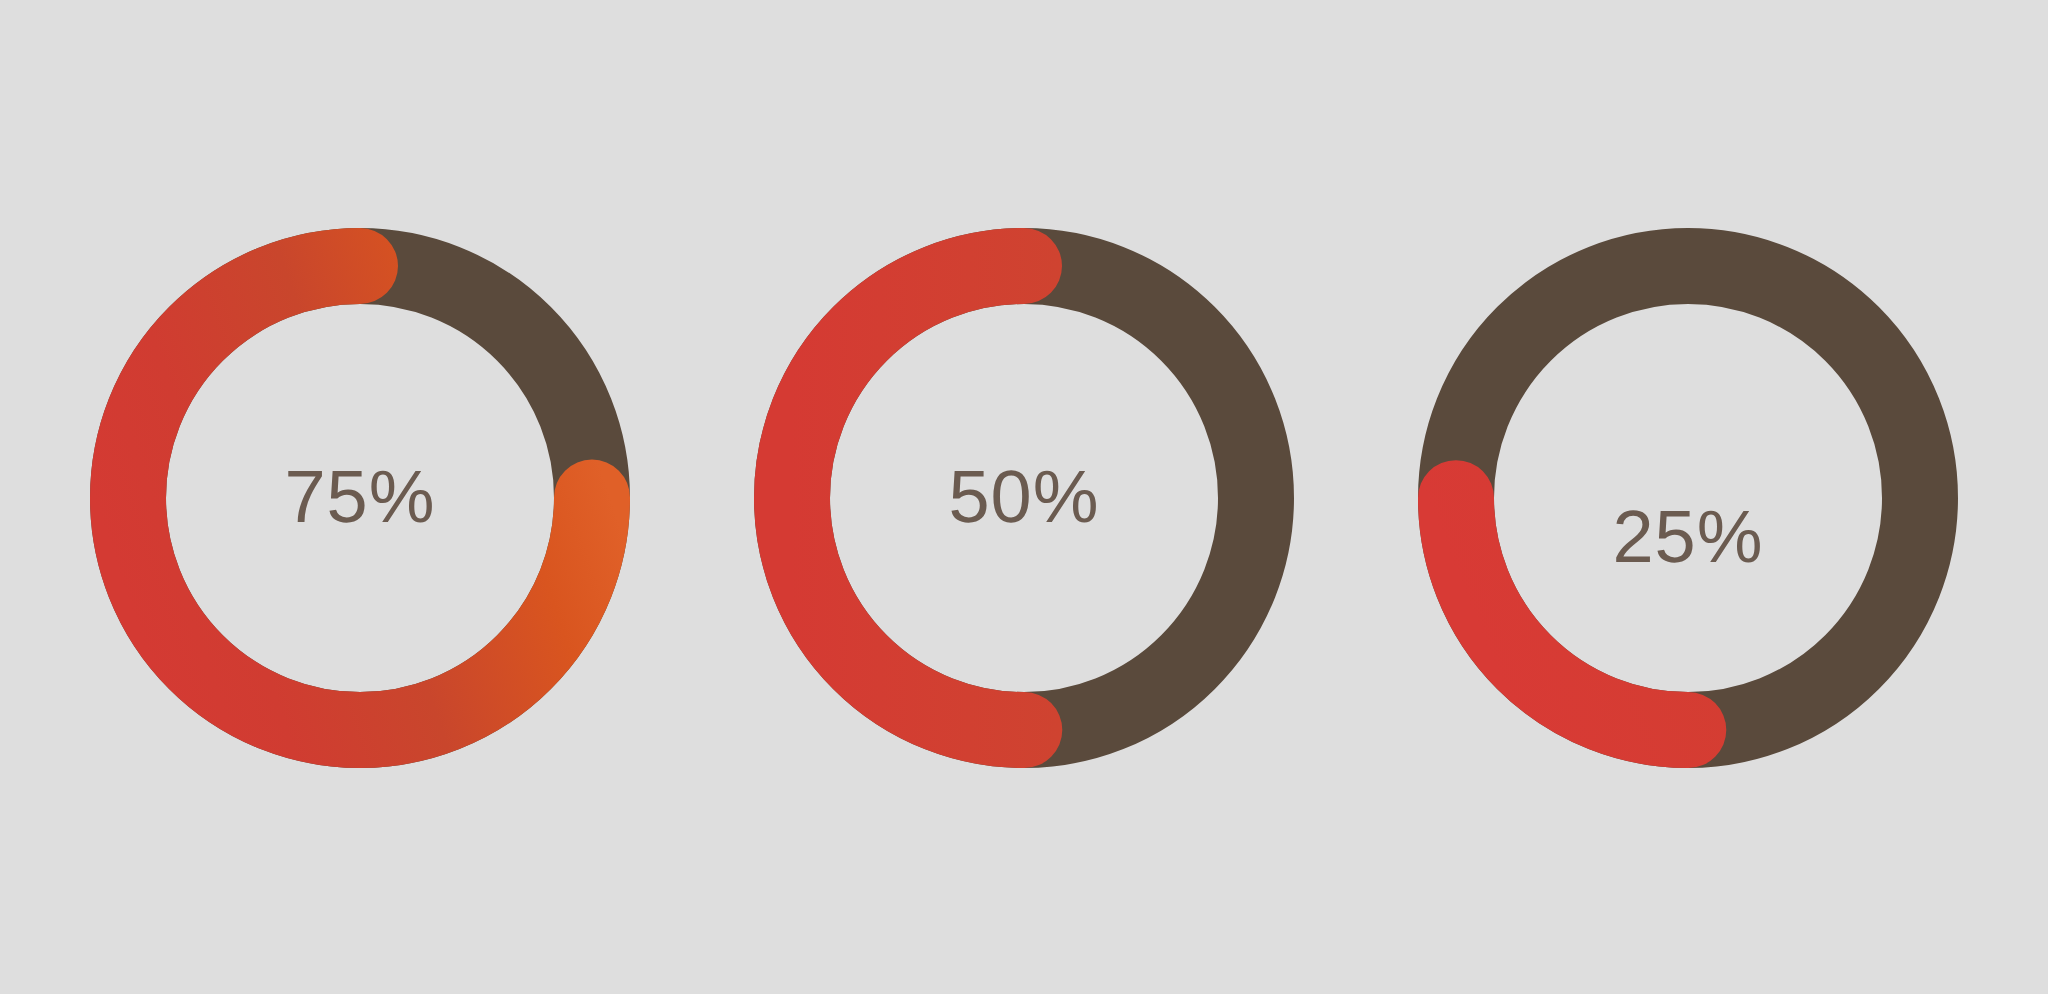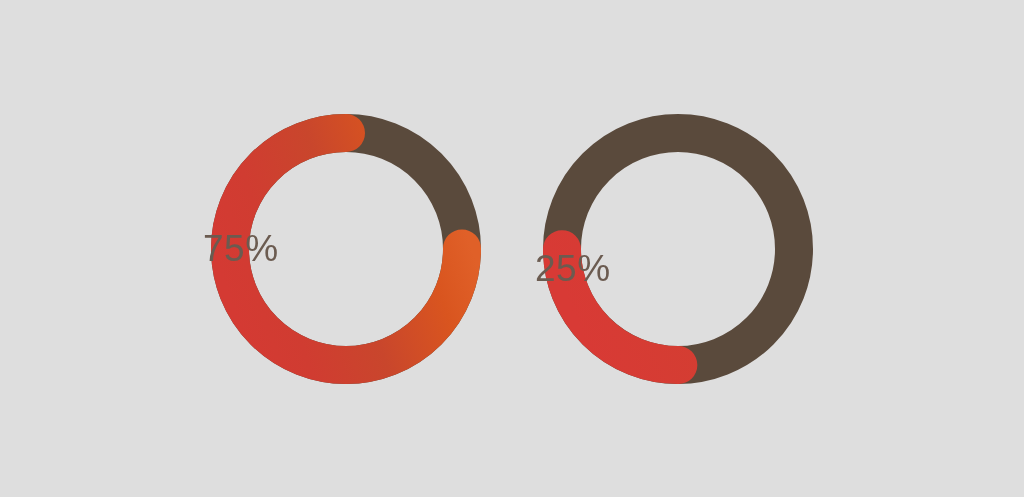--- a/index.html
+++ b/index.html
@@ -42,20 +42,21 @@
   }
 
   .donut-label-wrap {
     position: absolute;
     left: 0;
     top: 0;
     width: 286px;
     height: 286px;
     display: flex;
     align-items: center;
+    justify-content: center;
     pointer-events: none;
   }
 
   .donut-label {
     font-family: "Liberation Sans", sans-serif;
     font-size: 37px;
     font-weight: 400;
     letter-spacing: 0.5px;
     color: #6b5b50;
     line-height: 1;
@@ -79,20 +80,36 @@
         </linearGradient>
       </defs>
       <circle class="donut-track" cx="143" cy="143" r="116" fill="none" stroke="#5a4a3c" stroke-width="38"></circle>
       <circle class="donut-progress" cx="143" cy="143" r="116" fill="none" stroke="url(#grad75)" stroke-width="38" stroke-linecap="round" stroke-dasharray="546.64 728.85" stroke-dashoffset="0.00" transform="scale(-1,1) translate(-286,0) rotate(-90 143 143)"></circle>
     </svg>
     <div class="donut-label-wrap">
       <span class="donut-label" style="color: rgb(107, 91, 80);">75%</span>
     </div>
   </div>
 
+  <div class="donut-chart">
+    <svg viewBox="0 0 286 286" xmlns="http://www.w3.org/2000/svg">
+      <defs>
+        <linearGradient id="grad50" x1="0.5" y1="0.12" x2="0.5" y2="1">
+          <stop offset="0%" stop-color="#cc4a2c"></stop>
+          <stop offset="35%" stop-color="#cf4330"></stop>
+          <stop offset="100%" stop-color="#d53a33"></stop>
+        </linearGradient>
+      </defs>
+      <circle class="donut-track" cx="143" cy="143" r="116" fill="none" stroke="#5a4a3c" stroke-width="38"></circle>
+      <circle class="donut-progress" cx="143" cy="143" r="116" fill="none" stroke="url(#grad50)" stroke-width="38" stroke-linecap="round" stroke-dasharray="364.42 728.85" stroke-dashoffset="0.00" transform="scale(-1,1) translate(-286,0) rotate(-90 143 143)"></circle>
+    </svg>
+    <div class="donut-label-wrap">
+      <span class="donut-label" style="color: rgb(107, 91, 80);">50%</span>
+    </div>
+  </div>
 
   <div class="donut-chart">
     <svg viewBox="0 0 286 286" xmlns="http://www.w3.org/2000/svg">
       <defs>
         <linearGradient id="grad25" x1="0.72" y1="0.06" x2="0.34" y2="1">
           <stop offset="0%" stop-color="#d4452c"></stop>
           <stop offset="45%" stop-color="#d33e31"></stop>
           <stop offset="100%" stop-color="#d83a35"></stop>
         </linearGradient>
       </defs>

